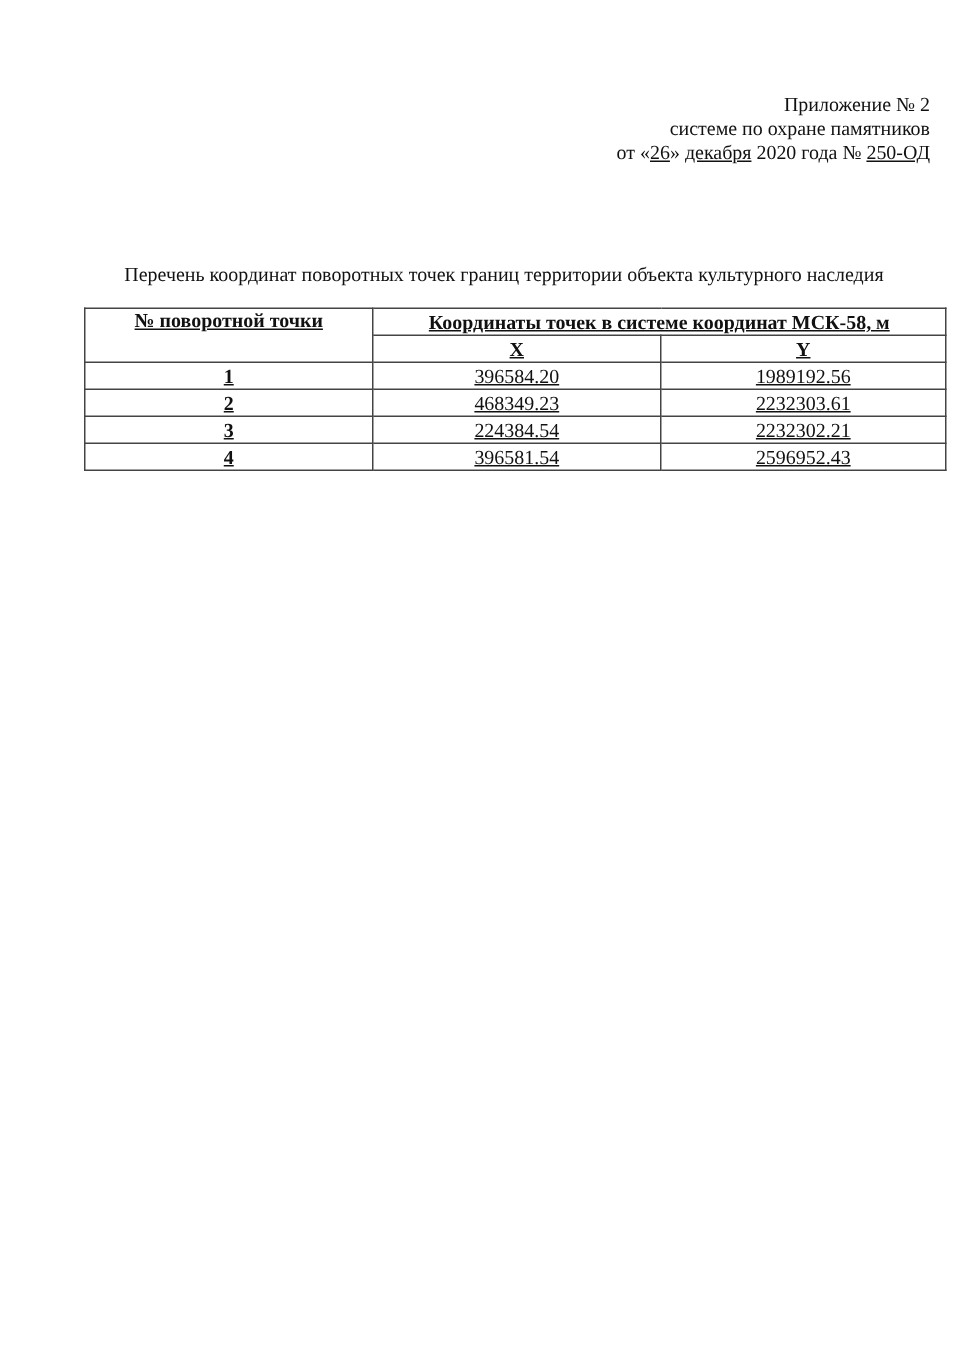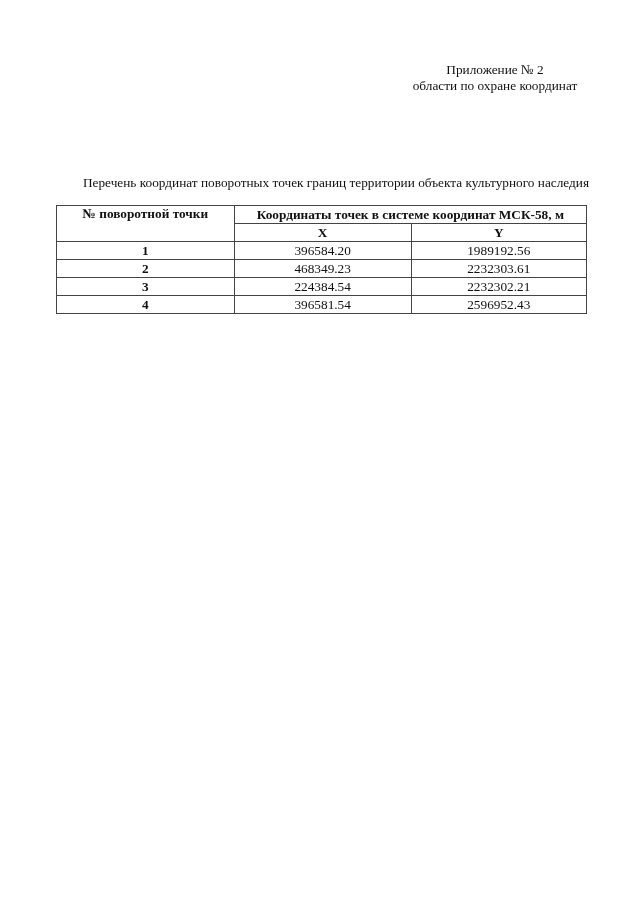--- a/index.html
+++ b/index.html
@@ -1,37 +1,38 @@
 <!DOCTYPE html>
 <html><head>
 <meta charset="utf-8">
 <style>
   html, body { margin: 0; padding: 0; background: #ffffff; }
   body { width: 640px; height: 905px; position: relative; overflow: hidden;
          font-family: "Liberation Serif", "DejaVu Serif", serif; color: #111; }
   .appendix { position: absolute; left: 370px; width: 250px; top: 62px;
               text-align: center; font-size: 13.3px; line-height: 16px; }
-  .appendix .line { display: block; white-space: nowrap; }
+  .appendix .line { display: block; white-space: nowrap; text-align: right; }
   .u { text-decoration: underline; }
   .list-title { position: absolute; left: 0; width: 672px; top: 175px; text-align: center;
                 font-size: 13.3px; white-space: nowrap; }
-  table.coords { position: absolute; left: 56px; top: 205px; width: 531px;
-                 border-collapse: collapse; font-size: 13.3px; }
+  table.coords { position: absolute; left: 56px; top: 205px; width: 575px;
+                 border-collapse: collapse; font-size: 13.3px; text-decoration: underline; }
   table.coords td, table.coords th { border: 1px solid #444; text-align: center; padding: 0;
                  height: 17px; line-height: 16px; }
   table.coords th { font-weight: bold; }
   table.coords td.num { font-weight: bold; }
   table.coords { border: 1.5px solid #333; }
 </style>
 </head>
 <body>
 
 <div class="appendix">
   <span class="line">Приложение № 2</span>
-  <span class="line">области по охране координат</span>
+  <span class="line">системе по охране памятников</span>
+  <span class="line"><span>от «</span><span class="u">26</span><span>» </span><span class="u">декабря</span><span> 2020 года № </span><span class="u">250-ОД</span></span>
 </div>
 
 <div class="list-title">Перечень координат поворотных точек границ территории объекта культурного наследия</div>
 
 <table class="coords">
   <colgroup>
     <col style="width:185px">
     <col style="width:185px">
     <col style="width:183px">
   </colgroup>

